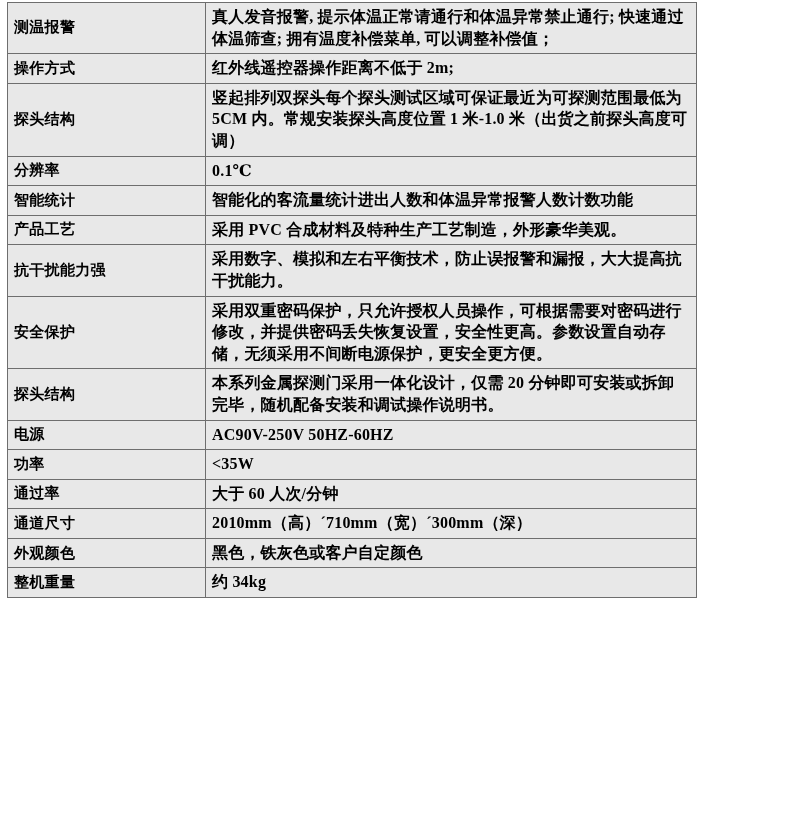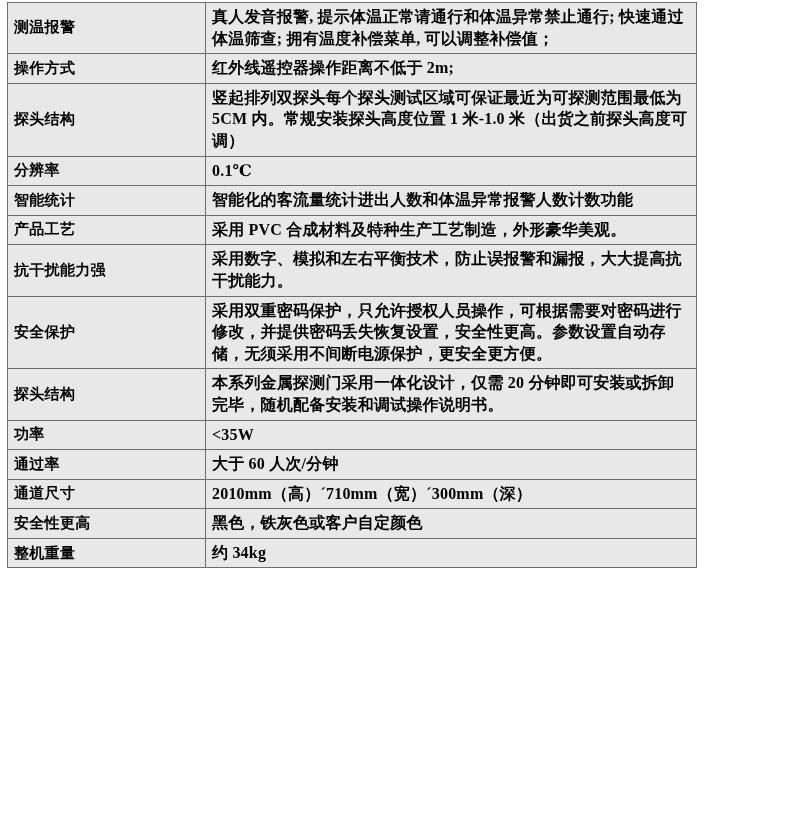--- a/index.html
+++ b/index.html
@@ -78,33 +78,37 @@
     </tr>
     <tr>
       <td class="label">安全保护</td>
       <td class="value">采用双重密码保护，只允许授权人员操作，可根据需要对密码进行修改，并提供密码丢失恢复设置，安全性更高。参数设置自动存储，无须采用不间断电源保护，更安全更方便。</td>
     </tr>
     <tr>
       <td class="label">探头结构</td>
       <td class="value">本系列金属探测门采用一体化设计，仅需 20 分钟即可安装或拆卸完毕，随机配备安装和调试操作说明书。</td>
     </tr>
     <tr>
+      <td class="label">电源</td>
+      <td class="value">AC90V-250V   50HZ-60HZ</td>
+    </tr>
+    <tr>
       <td class="label">功率</td>
       <td class="value">˂35W</td>
     </tr>
     <tr>
       <td class="label">通过率</td>
       <td class="value">大于 60 人次/分钟</td>
     </tr>
     <tr>
       <td class="label">通道尺寸</td>
       <td class="value">2010mm（高）´710mm（宽）´300mm（深）</td>
     </tr>
     <tr>
-      <td class="label">安全性更高</td>
+      <td class="label">外观颜色</td>
       <td class="value">黑色，铁灰色或客户自定颜色</td>
     </tr>
     <tr>
       <td class="label">整机重量</td>
       <td class="value">约 34kg</td>
     </tr>
   </tbody>
 </table>
 
 </body></html>

